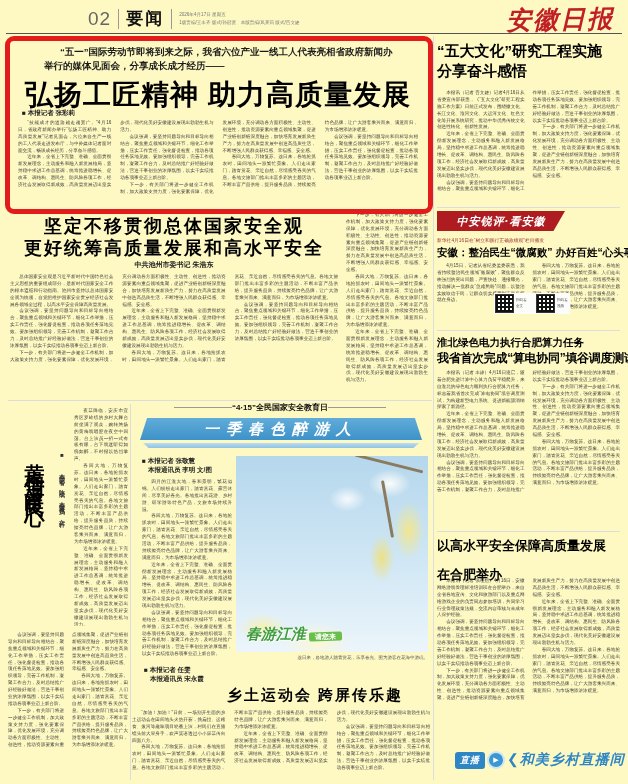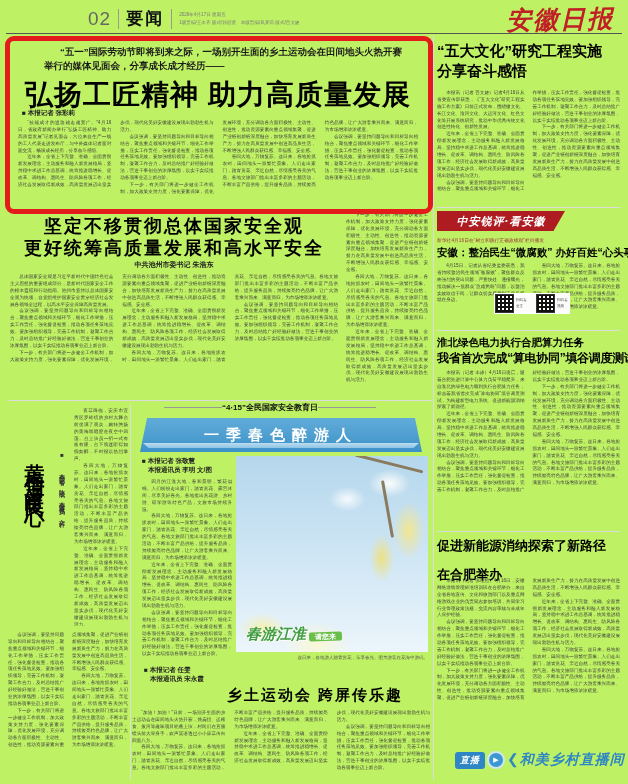--- a/index.html
+++ b/index.html
@@ -1,18 +1,18 @@
 <!DOCTYPE html>
 <html><head>
 <meta charset="utf-8">
 <style>
   html,body{margin:0;padding:0;background:#e8e8e8;}
   #page{
     position:relative;width:628px;height:784px;margin:0 auto;
-    background:#bef264;overflow:hidden;
+    background:#fef9c3;overflow:hidden;
     font-family:"Liberation Sans","DejaVu Sans",sans-serif;color:#222;
   }
   .abs{position:absolute;}
   
   .hdr{display:flex;align-items:center;gap:7px;}
   .pageno{font-size:19px;color:#666;letter-spacing:1px;}
   .vbar{width:1px;height:20px;background:#999;}
   .secname{font-size:17px;font-weight:bold;color:#111;letter-spacing:2px;}
   .credits{font-size:4.6px;color:#777;line-height:1.7;}
   .masthead{
@@ -55,21 +55,21 @@
   .qr-strip{display:flex;gap:8px;background:#fcfcfa;padding:1px;}
   .qr-group{display:flex;gap:2px;align-items:center;}
   .qr{
     width:17px;height:17px;border:1px solid #333;
     background-image:
       repeating-linear-gradient(0deg,#111 0 2px,transparent 2px 4px),
       repeating-linear-gradient(90deg,#111 0 2px,#fff 2px 4px);
   }
   .qr-label{font-size:3.6px;color:#555;width:12px;line-height:1.4;}
   
-  .label415{display:flex;align-items:center;gap:0;padding-left:32px;}
+  .label415{display:flex;align-items:center;justify-content:center;gap:0;}
   .label415 .dash{flex:0 0 58px;height:1px;background:#999;}
   .label415 .txt{font-size:8px;font-weight:bold;color:#111;white-space:nowrap;}
   
   .banner-blue{
     background:linear-gradient(180deg,#61acd9 0%,#3d92c8 100%);
     color:#fff;font-size:15px;font-weight:bold;letter-spacing:7px;
     display:flex;align-items:center;justify-content:center;
     clip-path:polygon(2.5% 0,97.5% 0,100% 100%,0 100%);
   }
   .banner-blue-base{
@@ -136,21 +136,21 @@
     <span class="credits">
       <div>2026年4月17日 星期五</div>
       <div>1版责编/王丰齐 版式/孙冠贤　本版责编/凤莱莉 版式/晋文婕</div>
     </span>
   </div>
   <div class="abs masthead" style="right:14px;top:3px;">安徽日报</div>
   <div class="abs hdr-rule" style="left:6px;top:33px;width:616px;"></div>
 
   <div class="abs anno-box" style="left:5px;top:36px;width:418px;height:168px;"></div>
 
-  <div class="abs kicker" style="left:60px;top:46px;">“五一”国际劳动节即将到来之际，一场别开生面的乡土运动会在田间地头火热开赛</div>
+  <div class="abs kicker" style="left:60px;top:46px;">“五一”国际劳动节即将到来之际，我省六位产业一线工人代表亮相省政府新闻办</div>
   <div class="abs kicker" style="left:44px;top:60px;">举行的媒体见面会，分享成长成才经历——</div>
   <div class="abs h-main" style="left:16px;top:76px;width:404px;">弘扬工匠精神  助力高质量发展</div>
   <div class="abs byline" style="left:22px;top:109px;">■ 本报记者 张彩莉</div>
   <div class="abs body-text cols4" style="left:18px;top:120px;width:400px;height:84px;">
     <p>“技能成才的道路越走越宽广。”4月16日，省政府新闻办举行“弘扬工匠精神、助力高质量发展”记者见面会，六位来自生产一线的工人代表走进发布厅，与中外媒体记者面对面交流，畅谈成长经历，分享奋斗感悟。</p>
     <p>近年来，全省上下完整、准确、全面贯彻新发展理念，主动服务和融入新发展格局，坚持稳中求进工作总基调，统筹推进稳增长、促改革、调结构、惠民生、防风险各项工作，经济社会发展取得新成效，高质量发展迈出坚实步伐，现代化美好安徽建设展现出勃勃生机与活力。</p>
     <p>会议强调，要坚持问题导向和目标导向相结合，聚焦重点领域和关键环节，细化工作举措，压实工作责任，强化督促检查，推动各项任务落地见效。要加强组织领导，完善工作机制，凝聚工作合力，及时总结推广好经验好做法，营造干事创业的浓厚氛围，以实干实绩推动各项事业迈上新台阶。</p>
     <p>下一步，有关部门将进一步健全工作机制，加大政策支持力度，强化要素保障，优化发展环境，充分调动各方面积极性、主动性、创造性，推动资源要素向重点领域集聚，促进产业链创新链深度融合，加快培育发展新质生产力，努力在高质量发展中创造高品质生活，不断增强人民群众获得感、幸福感、安全感。</p>
     <p>春回大地，万物复苏。连日来，各地抢抓农时，田间地头一派繁忙景象。人们走出家门，踏青赏花、亲近自然，尽情感受春天的气息。各地文旅部门推出丰富多彩的主题活动，不断丰富产品供给，提升服务品质，持续擦亮特色品牌，让广大游客乘兴而来、满意而归，为市场增添浓浓暖意。</p>
     <p>会议强调，要坚持问题导向和目标导向相结合，聚焦重点领域和关键环节，细化工作举措，压实工作责任，强化督促检查，推动各项任务落地见效。要加强组织领导，完善工作机制，凝聚工作合力，及时总结推广好经验好做法，营造干事创业的浓厚氛围，以实干实绩推动各项事业迈上新台阶。</p>
@@ -190,21 +190,21 @@
     <p>下一步，有关部门将进一步健全工作机制，加大政策支持力度，强化要素保障，优化发展环境，充分调动各方面积极性、主动性、创造性，推动资源要素向重点领域集聚，促进产业链创新链深度融合，加快培育发展新质生产力，努力在高质量发展中创造高品质生活，不断增强人民群众获得感、幸福感、安全感。</p>
     <p>春回大地，万物复苏。连日来，各地抢抓农时，田间地头一派繁忙景象。人们走出家门，踏青赏花、亲近自然，尽情感受春天的气息。各地文旅部门推出丰富多彩的主题活动，不断丰富产品供给，提升服务品质，持续擦亮特色品牌，让广大游客乘兴而来、满意而归，为市场增添浓浓暖意。</p>
   </div>
 
   <div class="abs label415" style="left:132px;top:401px;width:296px;height:12px;">
     <span class="dash"></span>
     <span class="txt">“4·15”全民国家安全教育日</span>
     <span class="dash"></span>
   </div>
 
-  <div class="abs banner-blue" style="left:140px;top:418px;width:282px;height:34px;">一季春色醉游人</div>
+  <div class="abs banner-blue" style="left:140px;top:418px;width:282px;height:22px;font-style:italic;">一季春色醉游人</div>
   <div class="abs banner-blue-base" style="left:143px;top:443px;width:276px;height:5px;"></div>
 
   <div class="abs byline" style="left:142px;top:457px;">■ 本报记者 张敬慧</div>
   <div class="abs byline" style="left:148px;top:466px;">本报通讯员 李明 文/图</div>
   <div class="abs body-text" style="left:142px;top:479px;width:90px;height:178px;">
     <p>四月的江淮大地，春和景明，繁花似锦。人们纷纷走出家门，踏青赏花、露营休闲，尽享美好春光。各地推出赏花游、乡村游、研学游等特色产品，文旅市场持续升温。</p>
     <p>春回大地，万物复苏。连日来，各地抢抓农时，田间地头一派繁忙景象。人们走出家门，踏青赏花、亲近自然，尽情感受春天的气息。各地文旅部门推出丰富多彩的主题活动，不断丰富产品供给，提升服务品质，持续擦亮特色品牌，让广大游客乘兴而来、满意而归，为市场增添浓浓暖意。</p>
     <p>近年来，全省上下完整、准确、全面贯彻新发展理念，主动服务和融入新发展格局，坚持稳中求进工作总基调，统筹推进稳增长、促改革、调结构、惠民生、防风险各项工作，经济社会发展取得新成效，高质量发展迈出坚实步伐，现代化美好安徽建设展现出勃勃生机与活力。</p>
     <p>会议强调，要坚持问题导向和目标导向相结合，聚焦重点领域和关键环节，细化工作举措，压实工作责任，强化督促检查，推动各项任务落地见效。要加强组织领导，完善工作机制，凝聚工作合力，及时总结推广好经验好做法，营造干事创业的浓厚氛围，以实干实绩推动各项事业迈上新台阶。</p>
   </div>
@@ -261,21 +261,21 @@
   <div class="abs rail-h-md" style="left:437px;top:350px;">我省首次完成“算电协同”填谷调度测试</div>
   <div class="abs body-text cols2" style="left:437px;top:370px;width:183px;height:158px;">
     <p>本报讯（记者 丰静）4月16日凌晨，随着合肥先进计算中心算力负荷平稳爬升，来自淮北的绿色电力顺利执行合肥算力任务，标志着我省首次完成“算电协同”填谷调度测试，为构建新型电力系统、促进新能源消纳探索了新路径。</p>
     <p>近年来，全省上下完整、准确、全面贯彻新发展理念，主动服务和融入新发展格局，坚持稳中求进工作总基调，统筹推进稳增长、促改革、调结构、惠民生、防风险各项工作，经济社会发展取得新成效，高质量发展迈出坚实步伐，现代化美好安徽建设展现出勃勃生机与活力。</p>
     <p>会议强调，要坚持问题导向和目标导向相结合，聚焦重点领域和关键环节，细化工作举措，压实工作责任，强化督促检查，推动各项任务落地见效。要加强组织领导，完善工作机制，凝聚工作合力，及时总结推广好经验好做法，营造干事创业的浓厚氛围，以实干实绩推动各项事业迈上新台阶。</p>
     <p>下一步，有关部门将进一步健全工作机制，加大政策支持力度，强化要素保障，优化发展环境，充分调动各方面积极性、主动性、创造性，推动资源要素向重点领域集聚，促进产业链创新链深度融合，加快培育发展新质生产力，努力在高质量发展中创造高品质生活，不断增强人民群众获得感、幸福感、安全感。</p>
     <p>春回大地，万物复苏。连日来，各地抢抓农时，田间地头一派繁忙景象。人们走出家门，踏青赏花、亲近自然，尽情感受春天的气息。各地文旅部门推出丰富多彩的主题活动，不断丰富产品供给，提升服务品质，持续擦亮特色品牌，让广大游客乘兴而来、满意而归，为市场增添浓浓暖意。</p>
   </div>
   <div class="abs rule-h" style="left:437px;top:531px;width:183px;"></div>
 
-  <div class="abs rail-h-tr" style="left:437px;top:537px;">促进新能源消纳探索了新路径</div>
+  <div class="abs rail-h-tr" style="left:437px;top:537px;">以高水平安全保障高质量发展</div>
   <div class="abs rail-h-tr" style="left:437px;top:566px;">在合肥举办</div>
   <div class="abs body-text cols2" style="left:437px;top:578px;width:183px;height:164px;">
     <p>本报讯（记者 张理想）4月16日，安徽网络游戏管理标准培训班在合肥举办，来自全省各地宣传、文化和旅游部门以及重点网络游戏企业的负责同志参加培训，共同学习行业管理政策法规，交流内容审核与未成年人保护经验。</p>
     <p>会议强调，要坚持问题导向和目标导向相结合，聚焦重点领域和关键环节，细化工作举措，压实工作责任，强化督促检查，推动各项任务落地见效。要加强组织领导，完善工作机制，凝聚工作合力，及时总结推广好经验好做法，营造干事创业的浓厚氛围，以实干实绩推动各项事业迈上新台阶。</p>
     <p>下一步，有关部门将进一步健全工作机制，加大政策支持力度，强化要素保障，优化发展环境，充分调动各方面积极性、主动性、创造性，推动资源要素向重点领域集聚，促进产业链创新链深度融合，加快培育发展新质生产力，努力在高质量发展中创造高品质生活，不断增强人民群众获得感、幸福感、安全感。</p>
     <p>近年来，全省上下完整、准确、全面贯彻新发展理念，主动服务和融入新发展格局，坚持稳中求进工作总基调，统筹推进稳增长、促改革、调结构、惠民生、防风险各项工作，经济社会发展取得新成效，高质量发展迈出坚实步伐，现代化美好安徽建设展现出勃勃生机与活力。</p>
     <p>春回大地，万物复苏。连日来，各地抢抓农时，田间地头一派繁忙景象。人们走出家门，踏青赏花、亲近自然，尽情感受春天的气息。各地文旅部门推出丰富多彩的主题活动，不断丰富产品供给，提升服务品质，持续擦亮特色品牌，让广大游客乘兴而来、满意而归，为市场增添浓浓暖意。</p>
   </div>
 
   <div class="abs live-row" style="left:455px;top:751px;">

